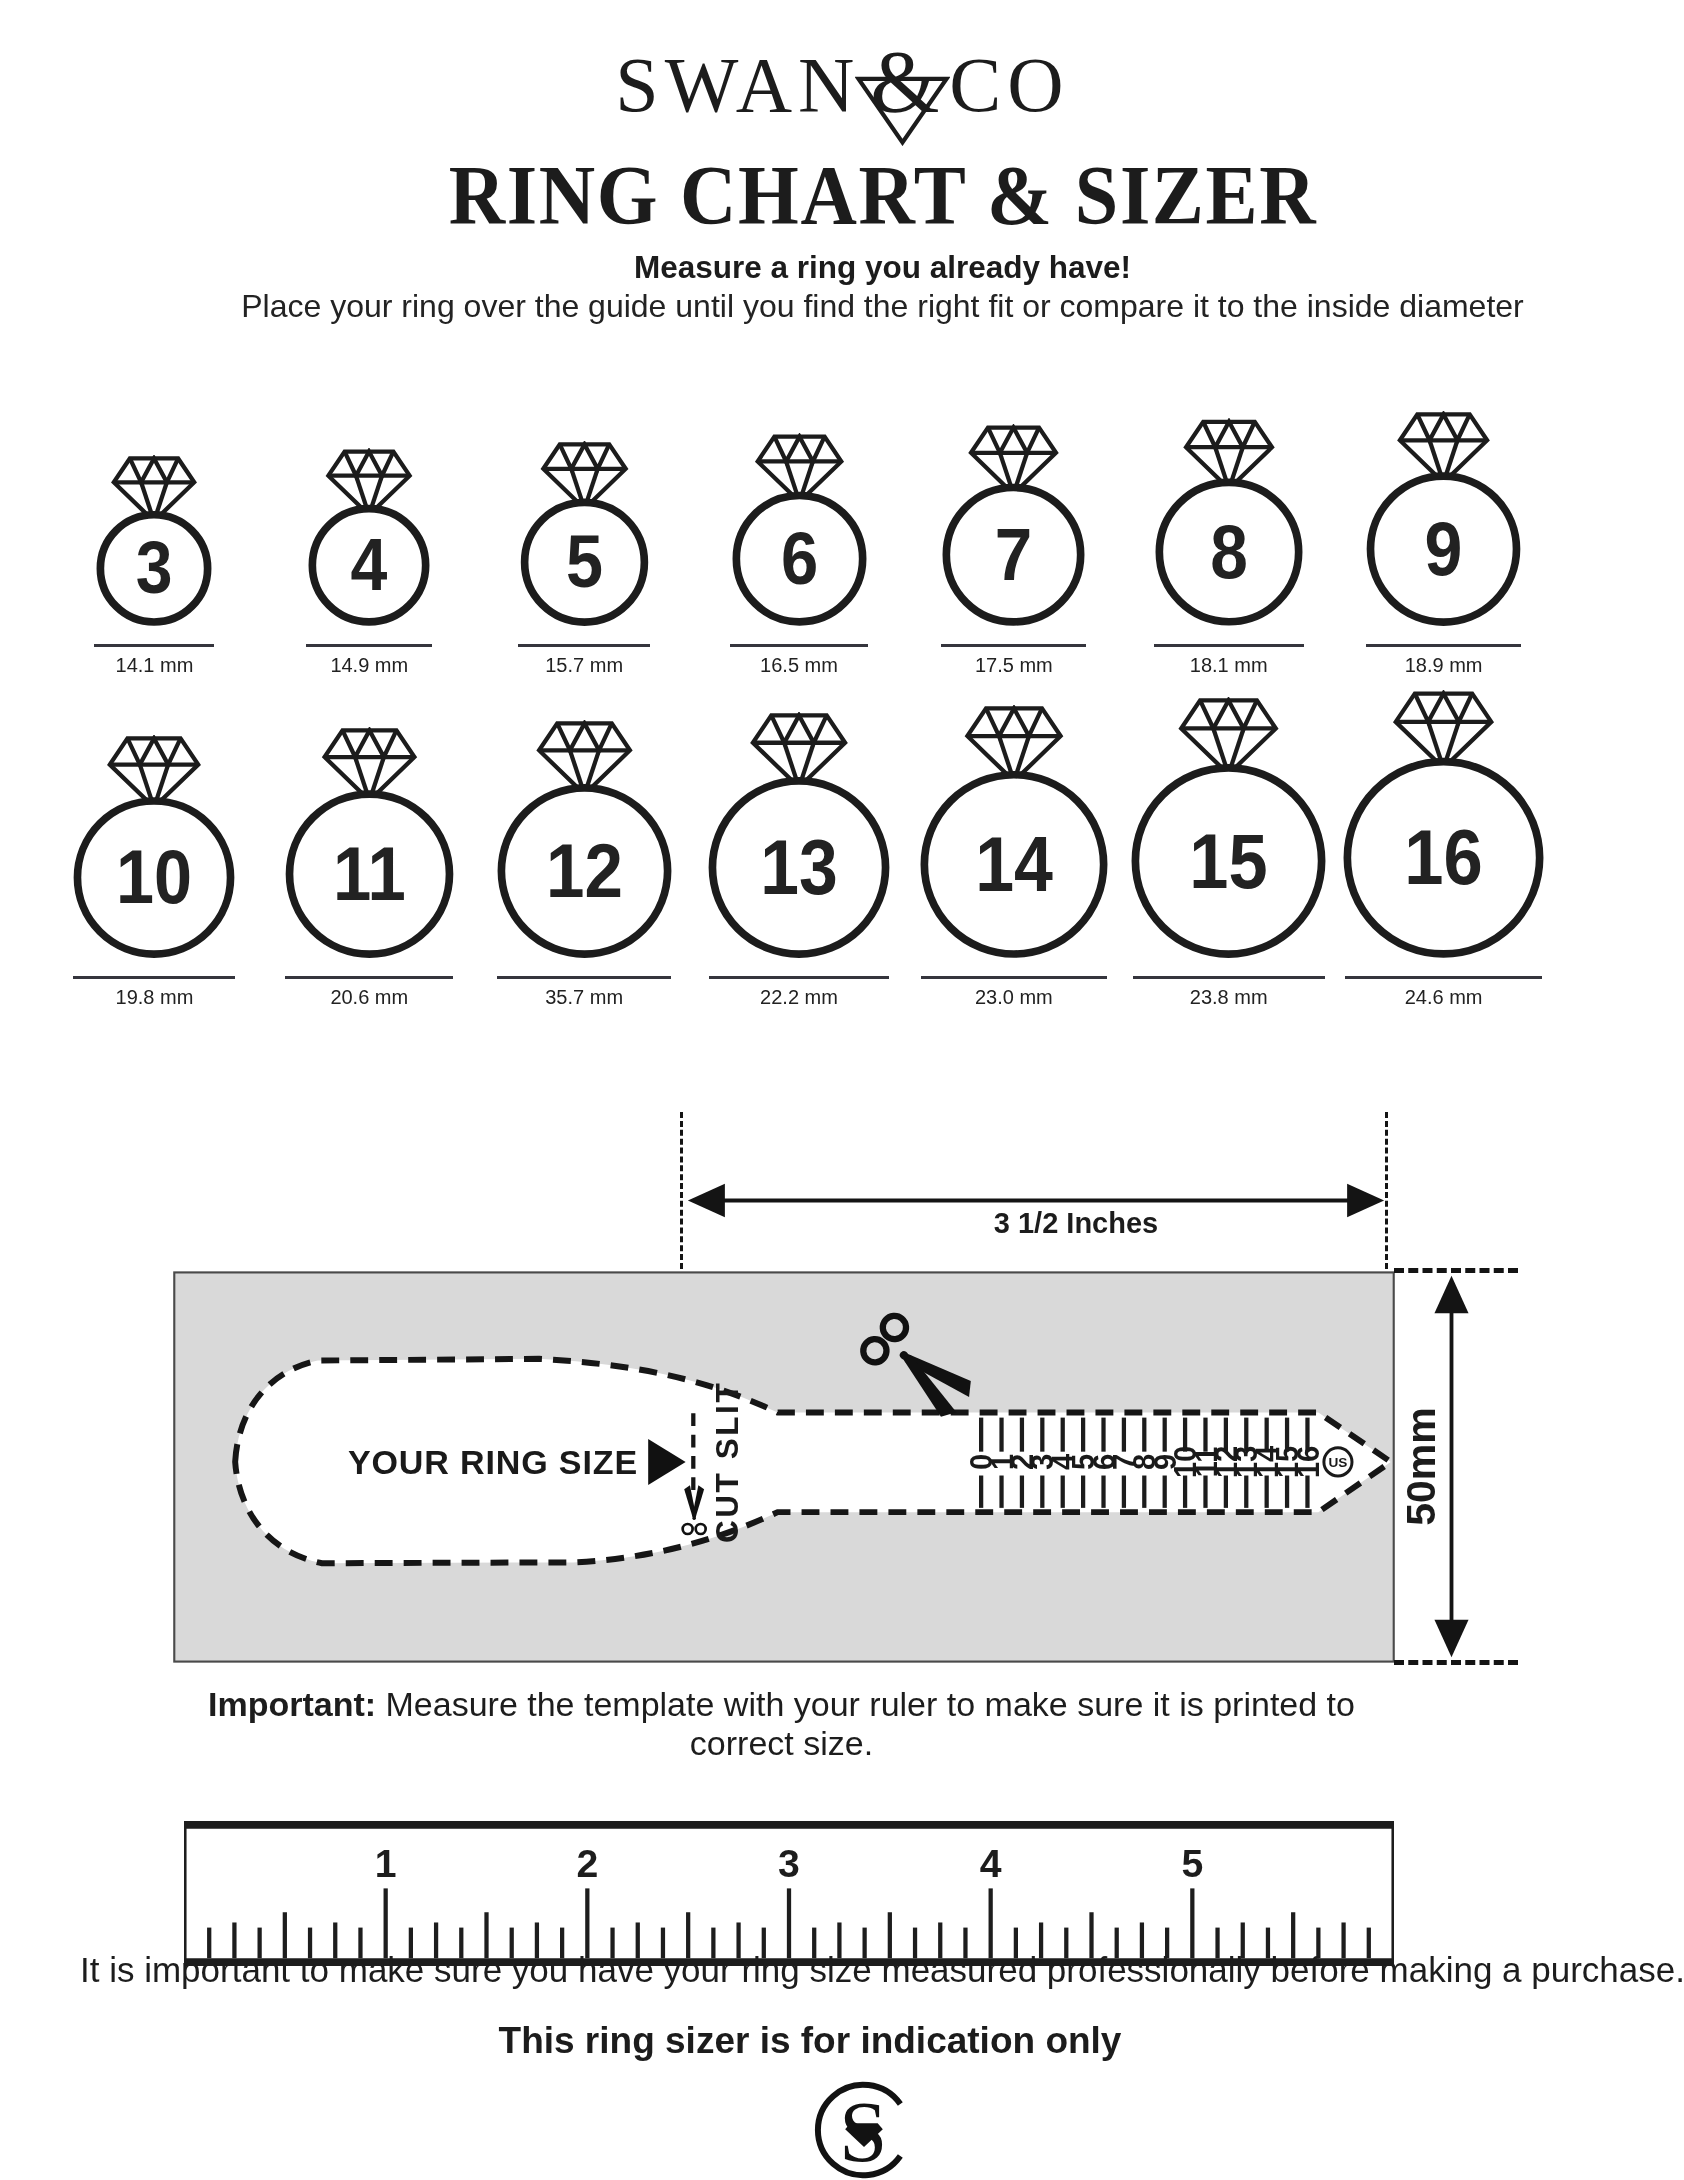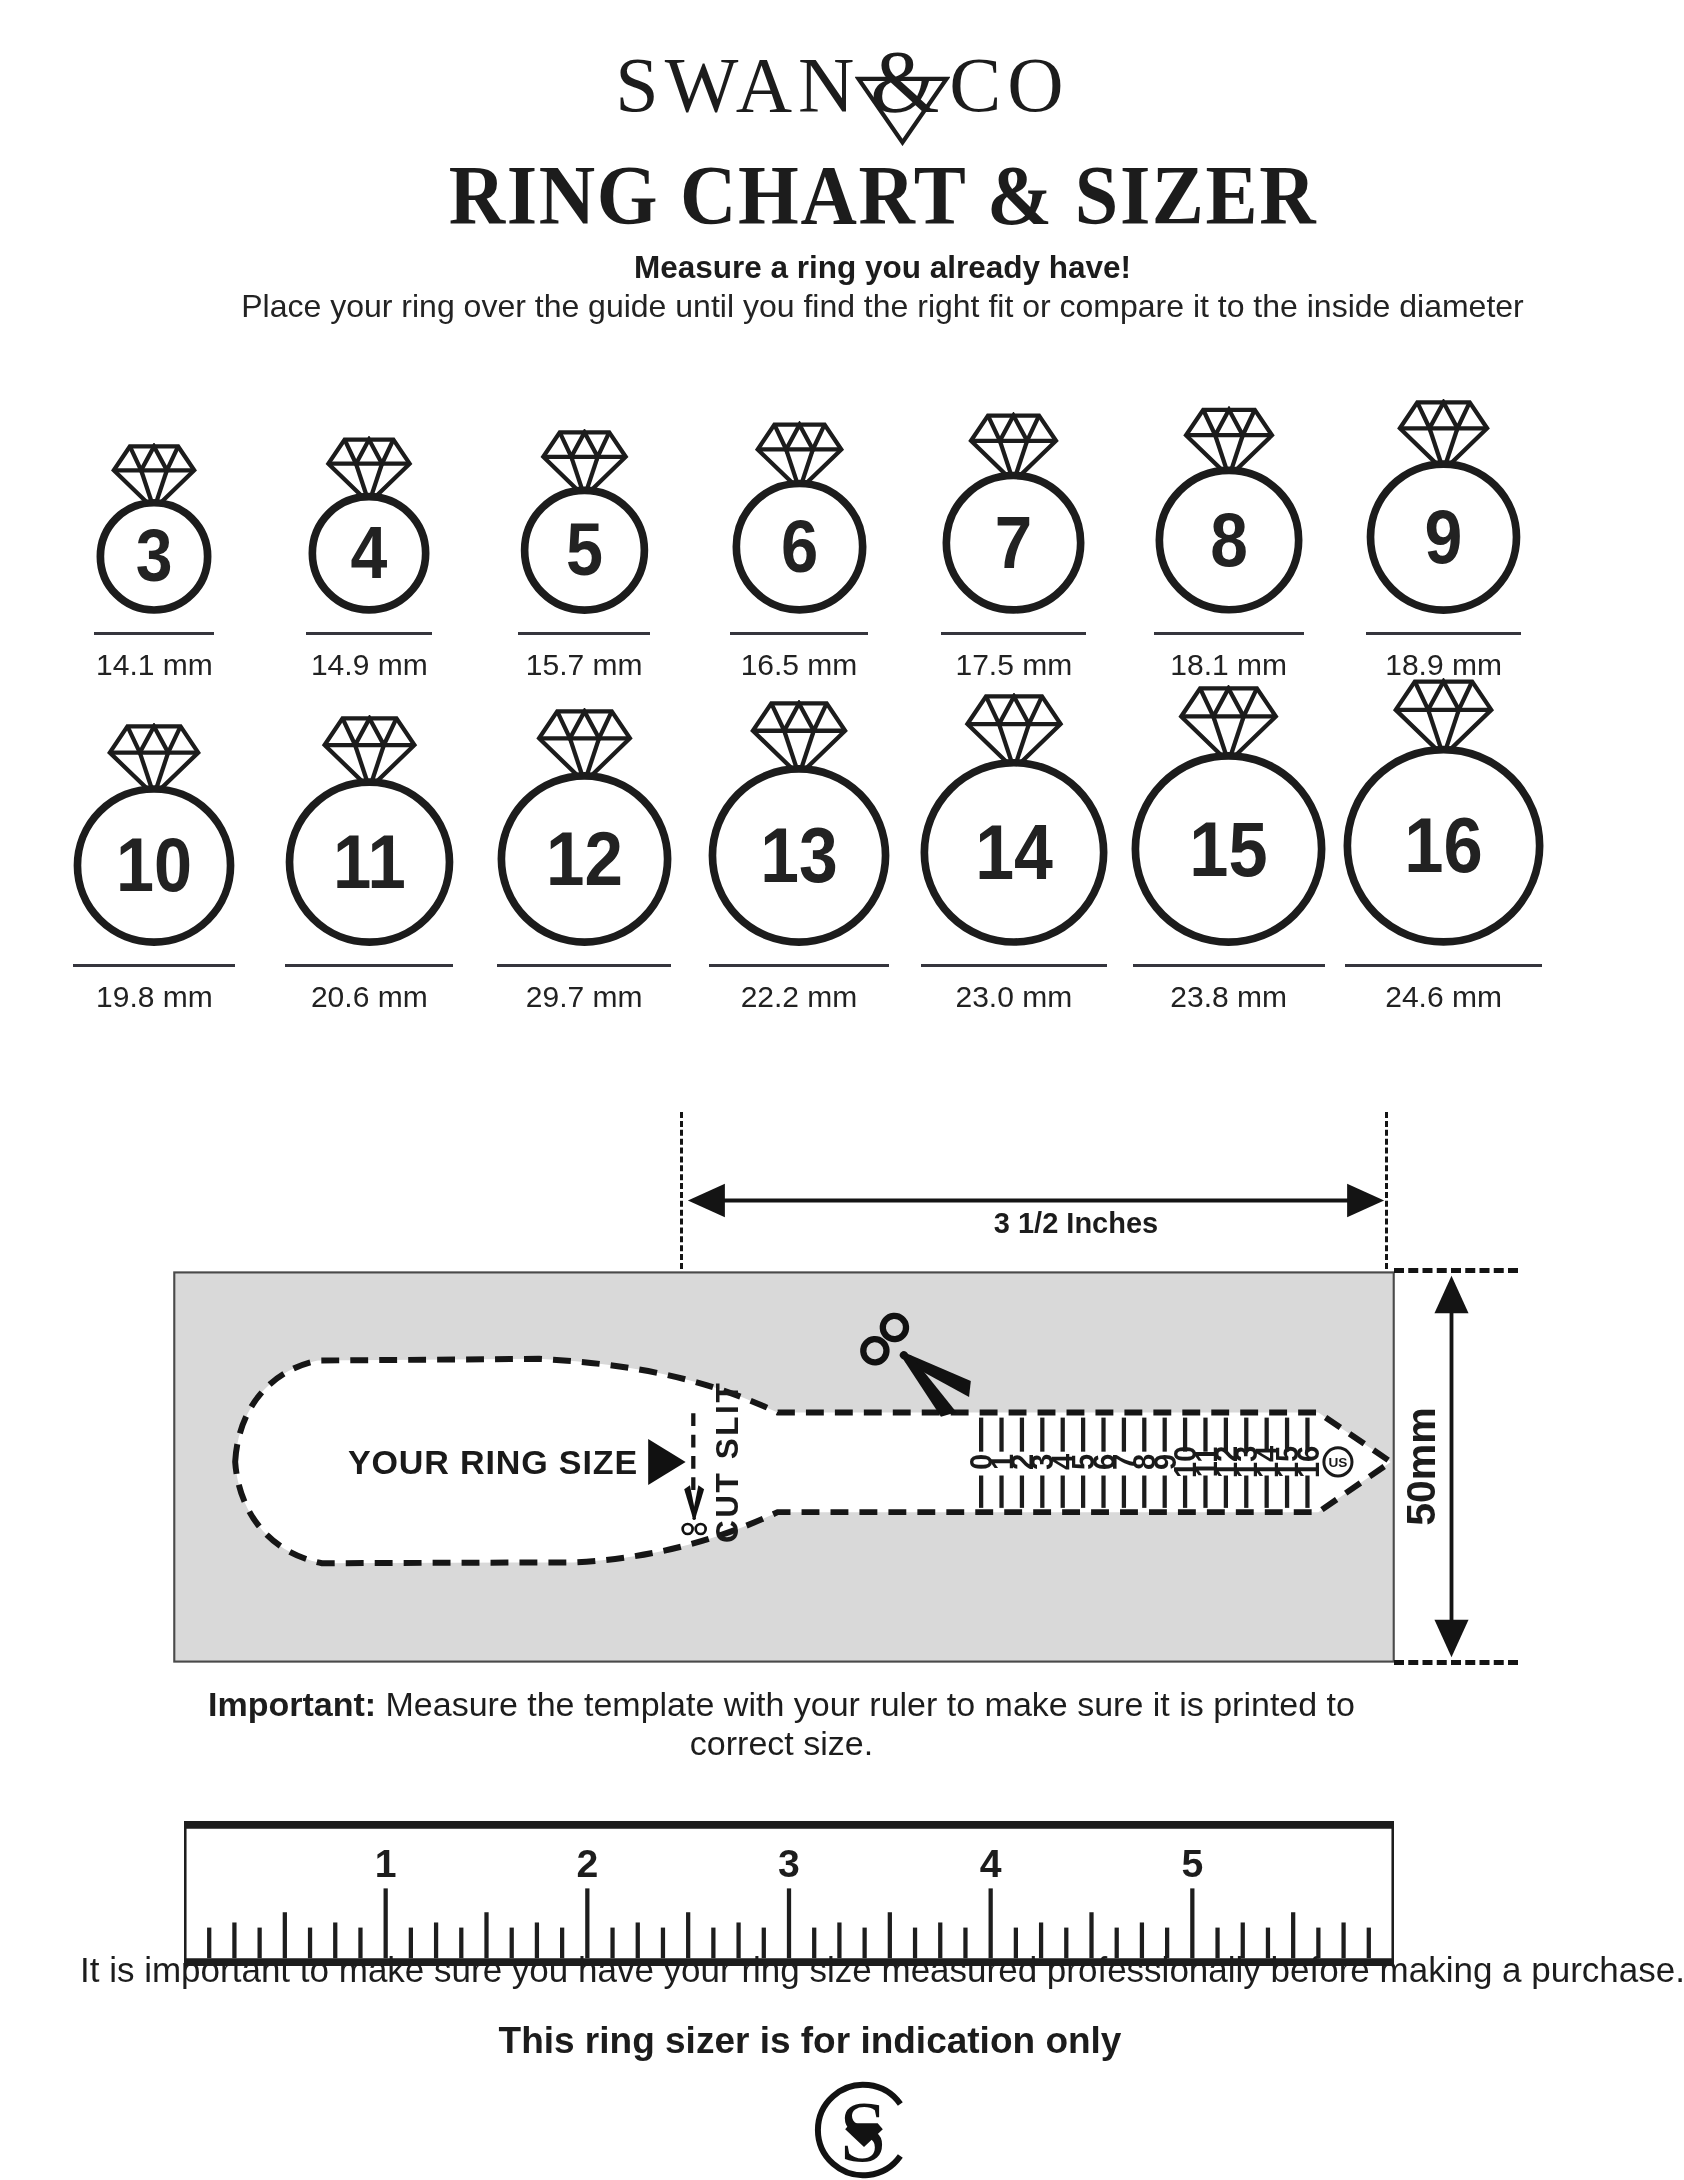--- a/index.html
+++ b/index.html
@@ -22,21 +22,21 @@
   #title span{display:inline-block;transform:scaleX(0.93);}
   #subtitle{left:0;top:249px;width:1685px;font-weight:bold;font-size:31.5px;}
   #instruction{left:0;top:288px;width:1685px;font-size:32px;color:#232323;}
 
   
   .ring-row{left:47px;width:1504px;display:flex;align-items:flex-end;}
   #ring-row-1{bottom:1499px;}
   #ring-row-2{bottom:1167px;}
   .ring-col{width:215px;display:flex;flex-direction:column;align-items:center;}
   .ring-underline{height:3.4px;background:#35353d;margin-top:12.8px;}
-  .ring-mm{margin-top:13px;font-size:30px;line-height:34px;color:#222;}
+  .ring-mm{margin-top:1px;font-size:20px;line-height:34px;color:#222;}
 
   
   .vdash{width:0;border-left:3.4px dashed #141414;}
   .hdash{height:0;border-top:5.1px dashed #141414;}
   #inches-label{left:687px;top:1207px;width:698px;font-weight:bold;font-size:29px;}
 
   #mm50-label{left:1336px;top:1441px;width:170px;height:51px;transform:rotate(-90deg);
               font-weight:bold;font-size:41px;line-height:51px;text-align:center;}
 
   
@@ -229,21 +229,21 @@
       <polyline points="76.64902000000001,4 91.599144,35.65154824 108.685,4 125.77085600000001,35.65154824 140.72098,4"></polyline>
       <line x1="91.599144" y1="35.65154824" x2="108.685" y2="87.293548"></line>
       <line x1="125.77085600000001" y1="35.65154824" x2="108.685" y2="87.293548"></line>
     </g>
     <circle cx="108.685" cy="177.478548" r="97.685" fill="#ffffff" stroke="#1c1c1c" stroke-width="9"></circle>
     <g transform="translate(108.685,208.16769599999998) scale(0.9,1)">
       <text x="0" y="0" text-anchor="middle" font-family="Liberation Sans, sans-serif" font-weight="bold" font-size="90.2622" fill="#222">12</text>
     </g>
   </svg>
         <div class="ring-underline" style="width:174px"></div>
-        <div class="ring-mm">29.7 mm</div>
+        <div class="ring-mm">35.7 mm</div>
       </div>
       <div class="ring-col">
         <svg width="192" height="251" viewBox="0 0 225.01000000000002 294.37620400000003">
     <g stroke="#1c1c1c" stroke-width="5" fill="none" stroke-linejoin="miter">
       <polygon points="80.05646000000002,4 144.95354,4 166.5859,36.05915752 112.50500000000001,88.366204 58.42410000000001,36.05915752"></polygon>
       <line x1="58.42410000000001" y1="36.05915752" x2="166.5859" y2="36.05915752"></line>
       <polyline points="80.05646000000002,4 95.19911200000001,36.05915752 112.50500000000001,4 129.810888,36.05915752 144.95354,4"></polyline>
       <line x1="95.19911200000001" y1="36.05915752" x2="112.50500000000001" y2="88.366204"></line>
       <line x1="129.810888" y1="36.05915752" x2="112.50500000000001" y2="88.366204"></line>
     </g>

